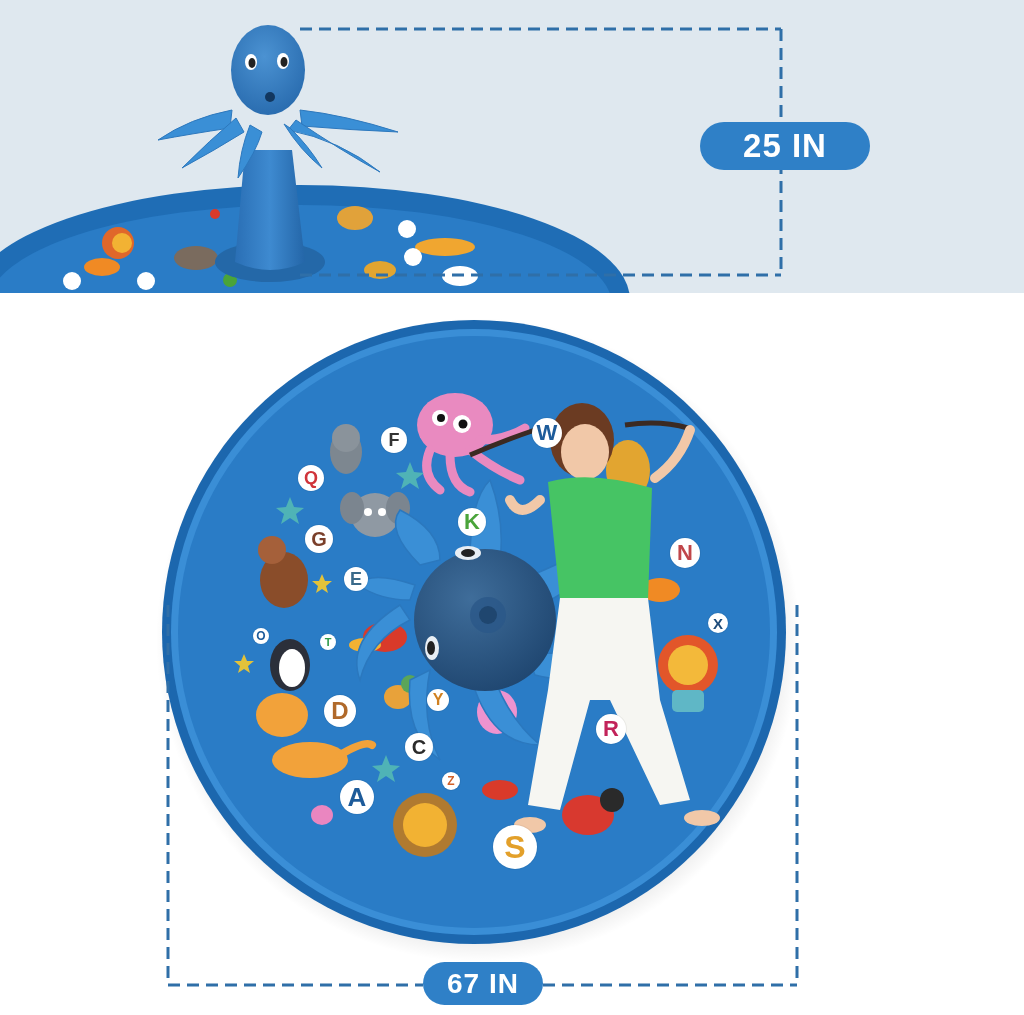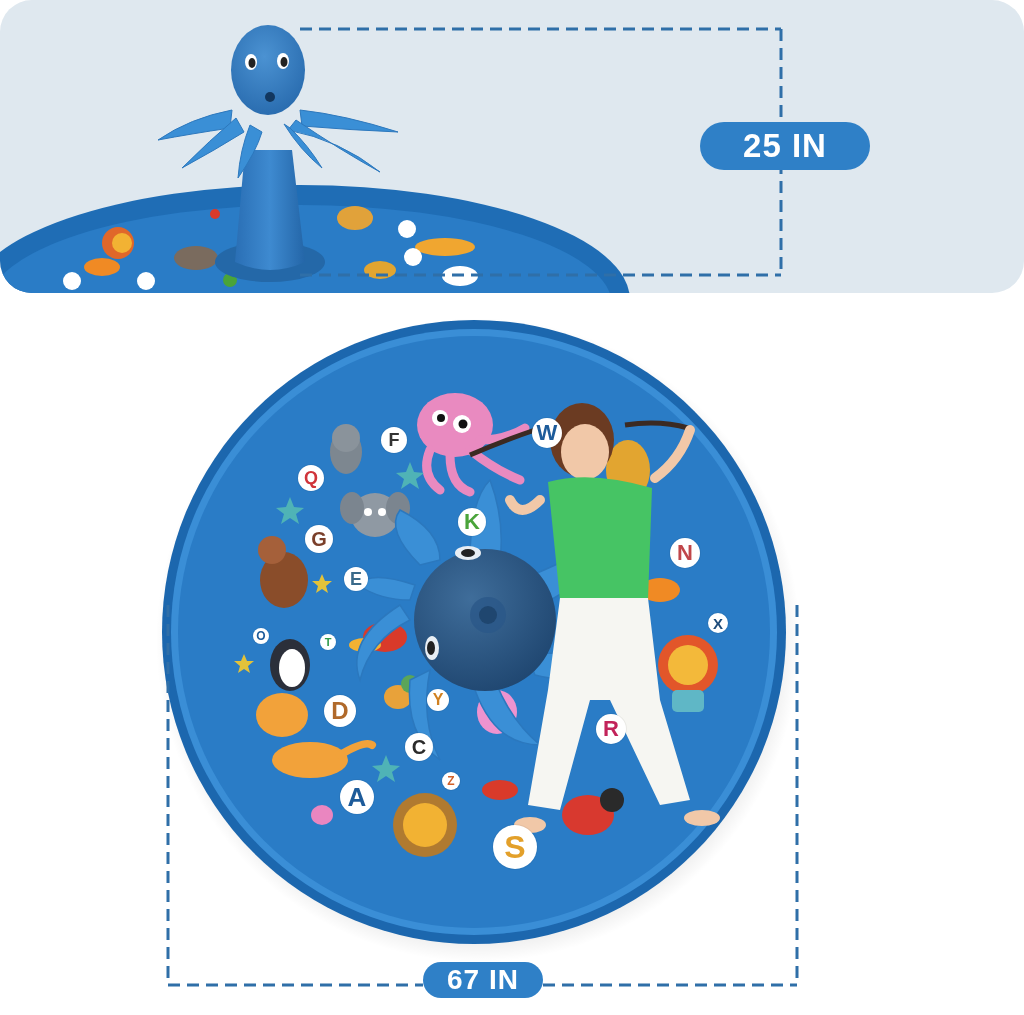--- a/index.html
+++ b/index.html
@@ -3,37 +3,37 @@
   <meta charset="utf-8">
   <style>
     html, body { margin: 0; padding: 0; }
     body {
       width: 1024px; height: 1015px; overflow: hidden; position: relative;
       background: #ffffff;
       font-family: "Liberation Sans", "DejaVu Sans", sans-serif;
     }
     .top-panel {
       position: absolute; left: 0; top: 0; width: 1024px; height: 293px;
-      background: #dfe8ef; overflow: hidden; border-radius: 32px;
+      background: #dfe8ef; overflow: hidden;
     }
     .bottom-panel {
       position: absolute; left: 0; top: 293px; width: 1024px; height: 722px;
       background: #ffffff;
     }
     svg { position: absolute; left: 0; top: 0; }
     .pill {
       position: absolute; display: flex; align-items: center; justify-content: center;
       color: #ffffff; font-weight: bold; border-radius: 999px;
       background: #2f80c7; letter-spacing: 1px;
     }
     .pill-height {
       left: 700px; top: 122px; width: 170px; height: 48px; font-size: 33px;
     }
     .pill-width {
-      left: 423px; top: 962px; width: 120px; height: 36px; font-size: 28px;
+      left: 423px; top: 962px; width: 120px; height: 43px; font-size: 28px;
       font-family: "Liberation Sans Narrow", "Liberation Sans", sans-serif;
     }
     .badge {
       position: absolute; border-radius: 50%; background: #ffffff;
       display: flex; align-items: center; justify-content: center;
       font-weight: bold; box-shadow: 0 0 0 1px rgba(0,0,0,0.05);
     }
   </style>
 </head>
 <body>

